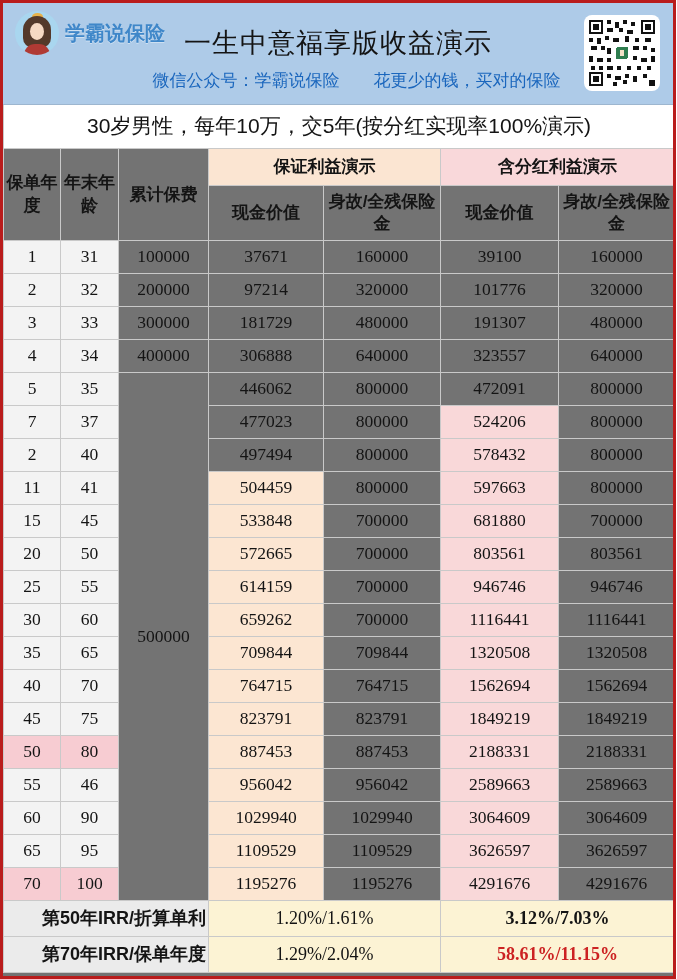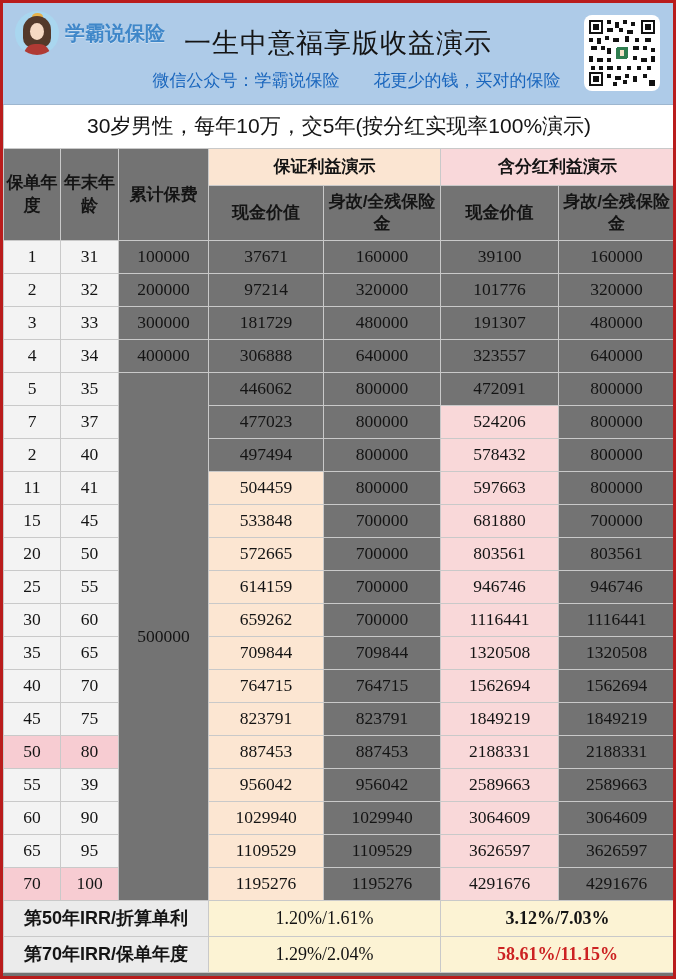--- a/index.html
+++ b/index.html
@@ -52,21 +52,21 @@
   .bg-orange{background:var(--c-guaranteed_header_bg,#fbe5d2);}
   .bg-pink{background:var(--c-dividend_header_bg,#f9d8da);}
   tbody td{height:33px;font-family:"Liberation Serif",serif;font-size:17.5px;}
   tbody td.col-gray{background:var(--c-row_label_bg,#f3f3f3);}
   tbody td.hl-rose{background:var(--c-year_highlight,#f7ccd2);}
   tbody td.hl-orange{background:var(--c-guaranteed_highlight,#fce6d2);}
   tbody td.hl-pink{background:var(--c-dividend_highlight,#f9d8d9);}
   tfoot td{height:36px;}
   tfoot td.foot-label{
     background:var(--c-footer_label_bg,#ebebeb);
-    font-weight:bold;font-size:18px;font-family:"Liberation Sans",sans-serif;
+    font-weight:bold;font-size:18px;font-family:"Liberation Sans",sans-serif;text-align:right;
   }
   tfoot td.foot-val{
     background:var(--c-footer_value_bg,#fcf3d4);
     font-family:"Liberation Serif",serif;font-size:18px;margin-top:13px;
   }
   tfoot td.foot-val.strong{font-weight:bold;}
   tfoot td.foot-val.red{color:var(--c-red_text,#cc2222);font-weight:bold;}
 </style>
 </head>
 <body>
@@ -305,21 +305,21 @@
         <tr>
           <td class="col-gray hl-rose">50</td>
           <td class="col-gray hl-rose">80</td>
           <td class="hl-orange">887453</td>
           <td>887453</td>
           <td class="hl-pink">2188331</td>
           <td>2188331</td>
         </tr>
         <tr>
           <td class="col-gray">55</td>
-          <td class="col-gray">39</td>
+          <td class="col-gray">46</td>
           <td class="hl-orange">956042</td>
           <td>956042</td>
           <td class="hl-pink">2589663</td>
           <td>2589663</td>
         </tr>
         <tr>
           <td class="col-gray">60</td>
           <td class="col-gray">90</td>
           <td class="hl-orange">1029940</td>
           <td>1029940</td>

